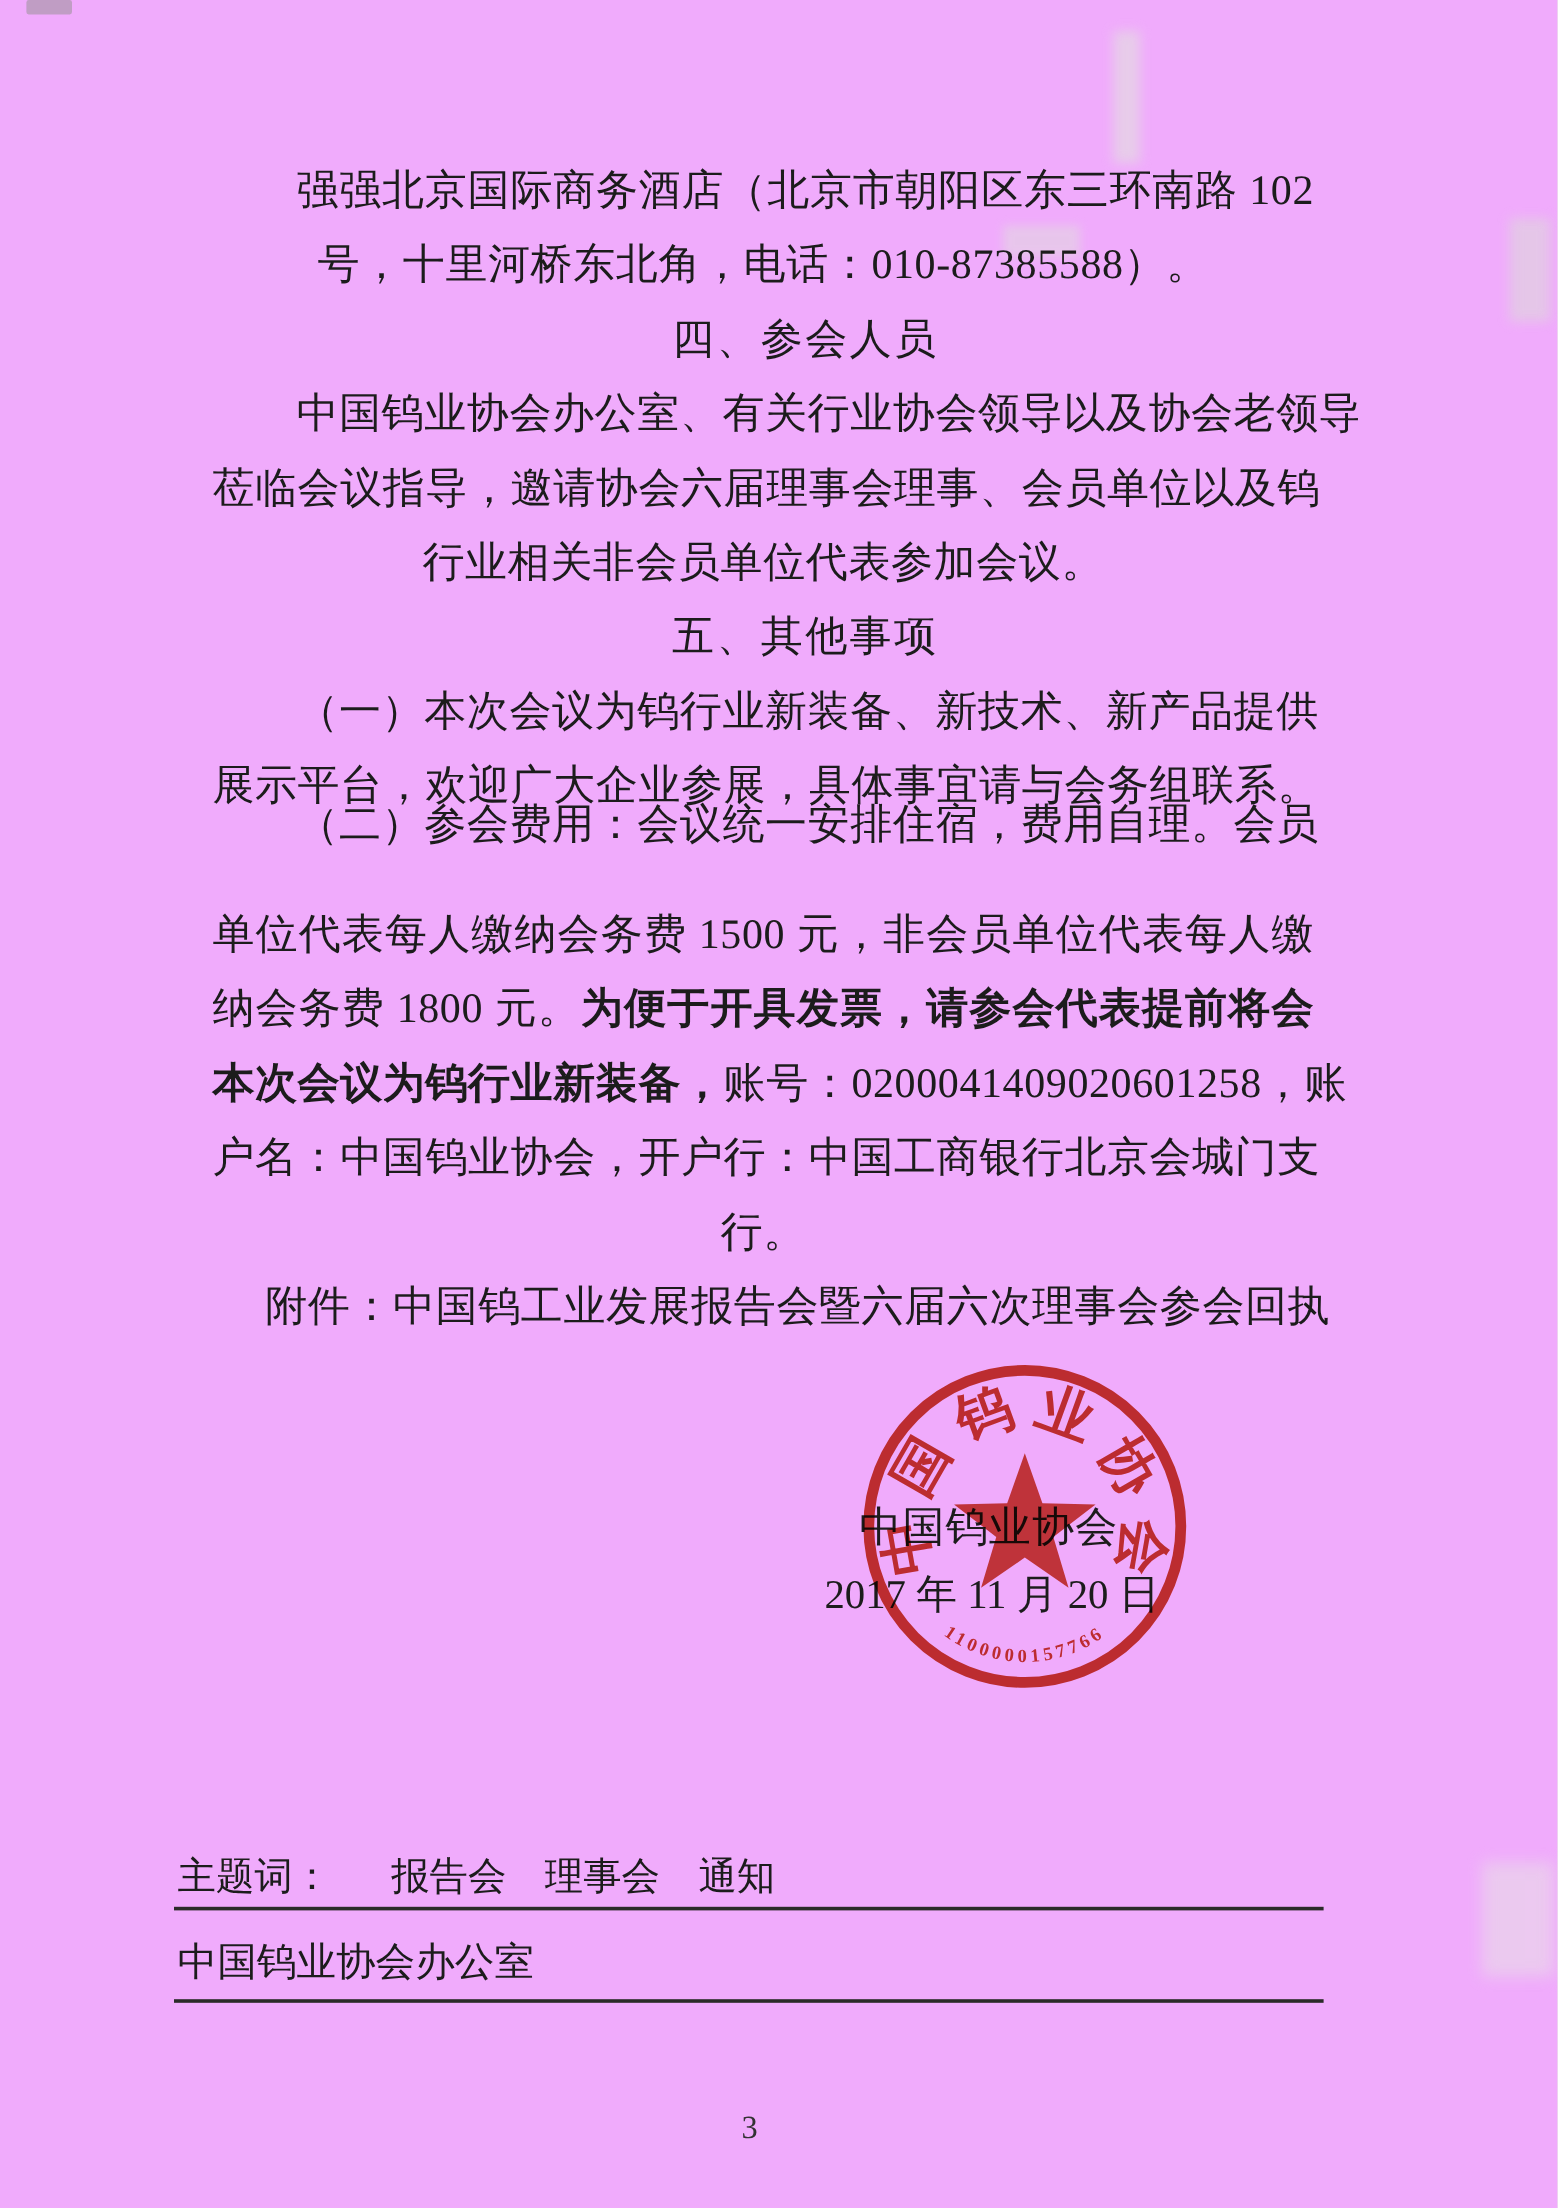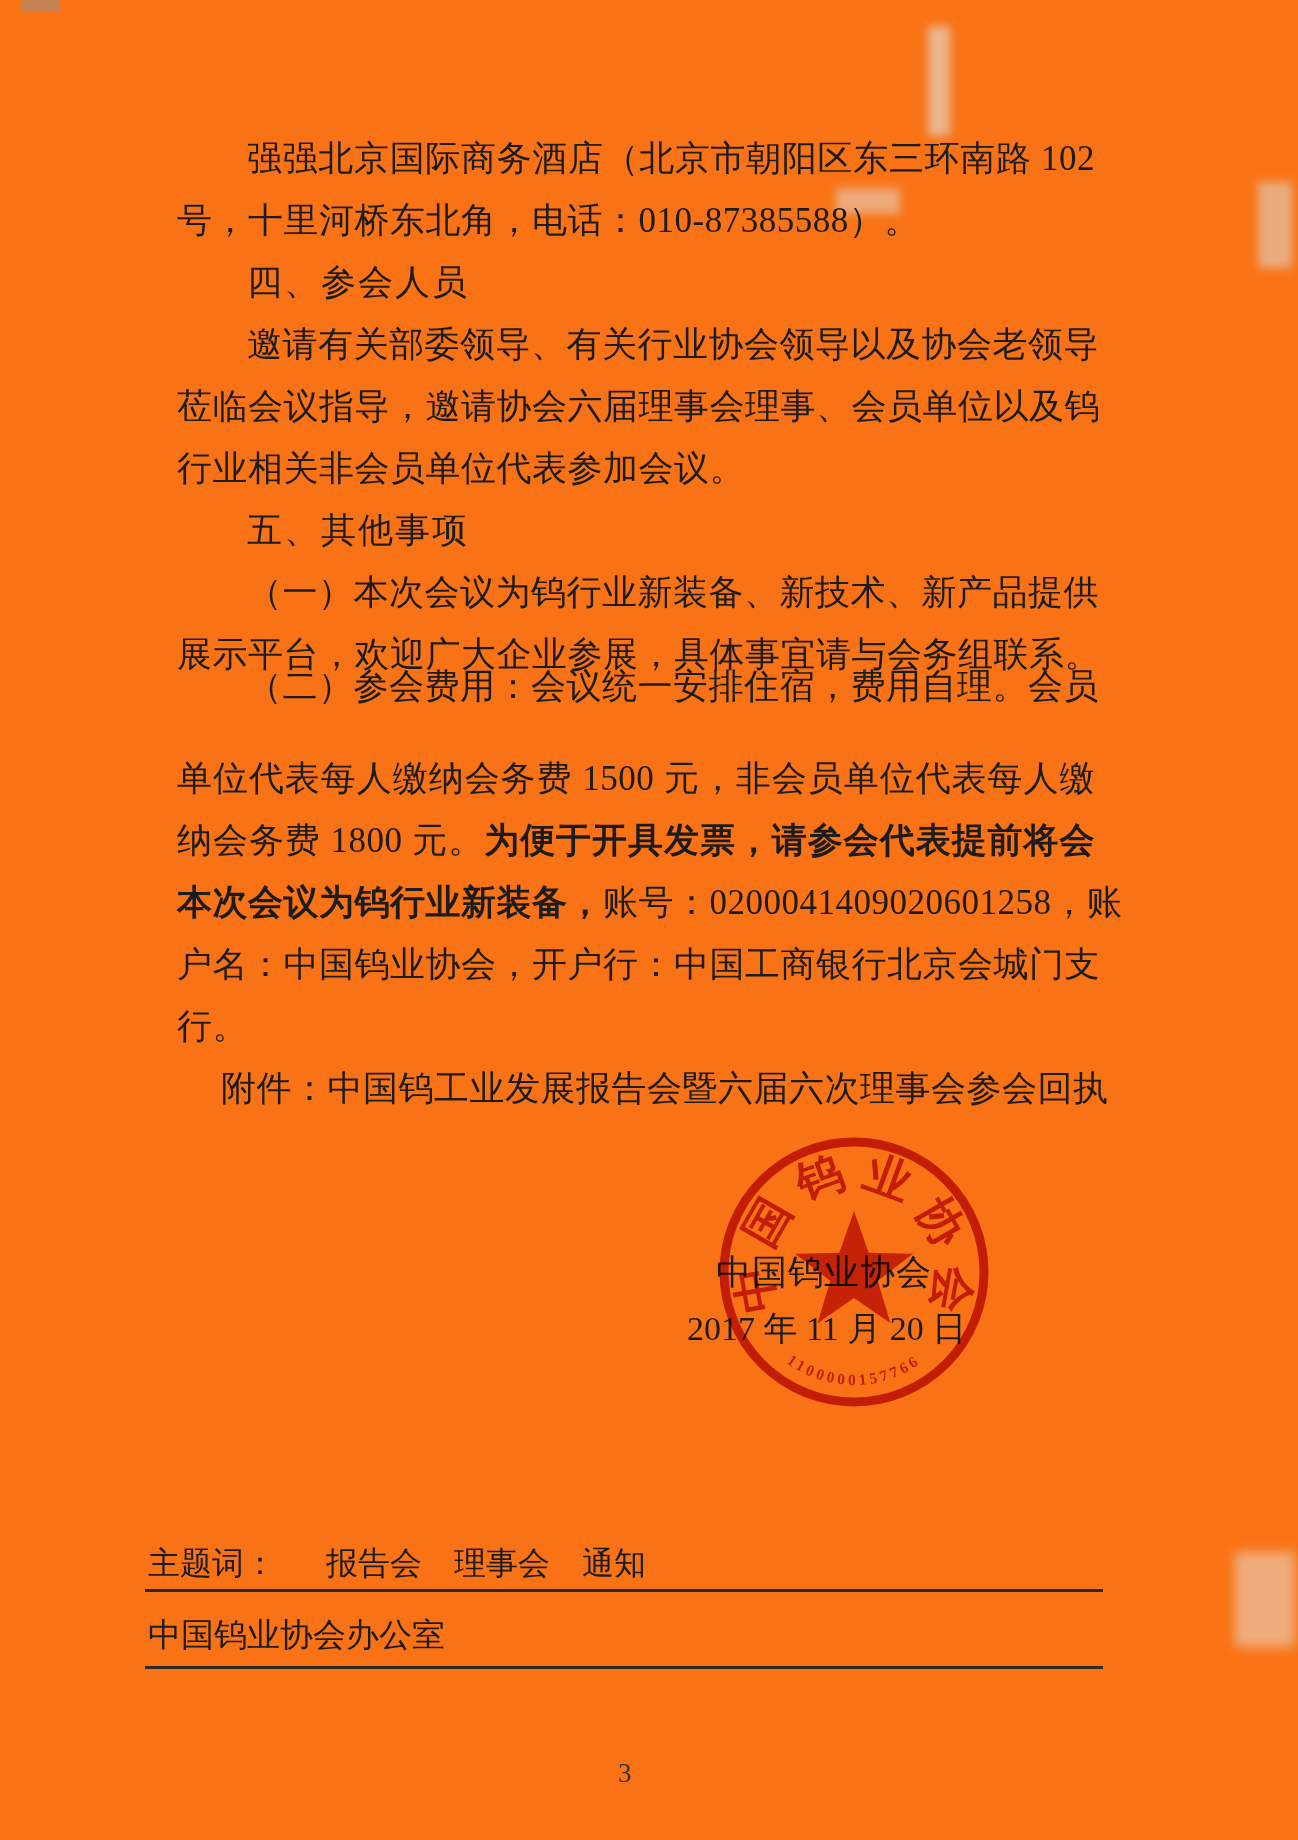--- a/index.html
+++ b/index.html
@@ -1,25 +1,26 @@
 <!DOCTYPE html>
 <html><head>
 <meta charset="utf-8">
 <style>
   html,body { margin:0; padding:0; background:#e8e8e6; }
   .page {
     position:relative; width:1298px; height:1840px; margin:0 auto;
-    background:#f97316; overflow:hidden;
+    background:#f0abfc; overflow:hidden;
     font-family:"Liberation Serif","DejaVu Serif",serif; color:#1c1c1c;
   }
   
   .bl {
     position:absolute; left:177px; width:918px; box-sizing:border-box;
     font-size:35px; line-height:46px; white-space:nowrap;
     letter-spacing:0.5px;
+    text-align:center;
   }
   .just { text-align:justify; text-align-last:justify; }
   .ind2 { padding-left:70px; }
   .ind1 { padding-left:44px; }
   .head { font-weight:400; letter-spacing:2px; }
   .bl b { font-weight:700; }
 
   
   .sig-org  { position:absolute; left:716px; top:1249px; font-size:35px; letter-spacing:1px; white-space:nowrap; }
   .sig-date { position:absolute; left:687px; top:1306px; font-size:34px; white-space:nowrap; }
@@ -60,21 +61,21 @@
   <div class="art art-1"></div>
   <div class="art art-2"></div>
   <div class="art art-3"></div>
   <div class="art art-4"></div>
   <div class="art art-5"></div>
 
   <div class="bl ind2 just" style="top:136px">强强北京国际商务酒店（北京市朝阳区东三环南路 102</div>
   <div class="bl" style="top:198px">号，十里河桥东北角，电话：010-87385588）。</div>
 
   <div class="bl ind2 head" style="top:260px">四、参会人员</div>
-  <div class="bl ind2 just" style="top:322px">邀请有关部委领导、有关行业协会领导以及协会老领导</div>
+  <div class="bl ind2 just" style="top:322px">中国钨业协会办公室、有关行业协会领导以及协会老领导</div>
   <div class="bl just" style="top:384px">莅临会议指导，邀请协会六届理事会理事、会员单位以及钨</div>
   <div class="bl" style="top:446px">行业相关非会员单位代表参加会议。</div>
 
   <div class="bl ind2 head" style="top:508px">五、其他事项</div>
   <div class="bl ind2 just" style="top:570px">（一）本次会议为钨行业新装备、新技术、新产品提供</div>
   <div class="bl just" style="top:632px">展示平台，欢迎广大企业参展，具体事宜请与会务组联系。</div>
   <div class="bl ind2 just" style="top:664px">（二）参会费用：会议统一安排住宿，费用自理。会员</div>
   <div class="bl just" style="top:756px">单位代表每人缴纳会务费 1500 元，非会员单位代表每人缴</div>
   <div class="bl just" style="top:818px"><span>纳会务费 1800 元。</span><b>为便于开具发票，请参会代表提前将会</b></div>
   <div class="bl just" style="top:880px"><b>本次会议为钨行业新装备，</b><span>账号：0200041409020601258，账</span></div>

